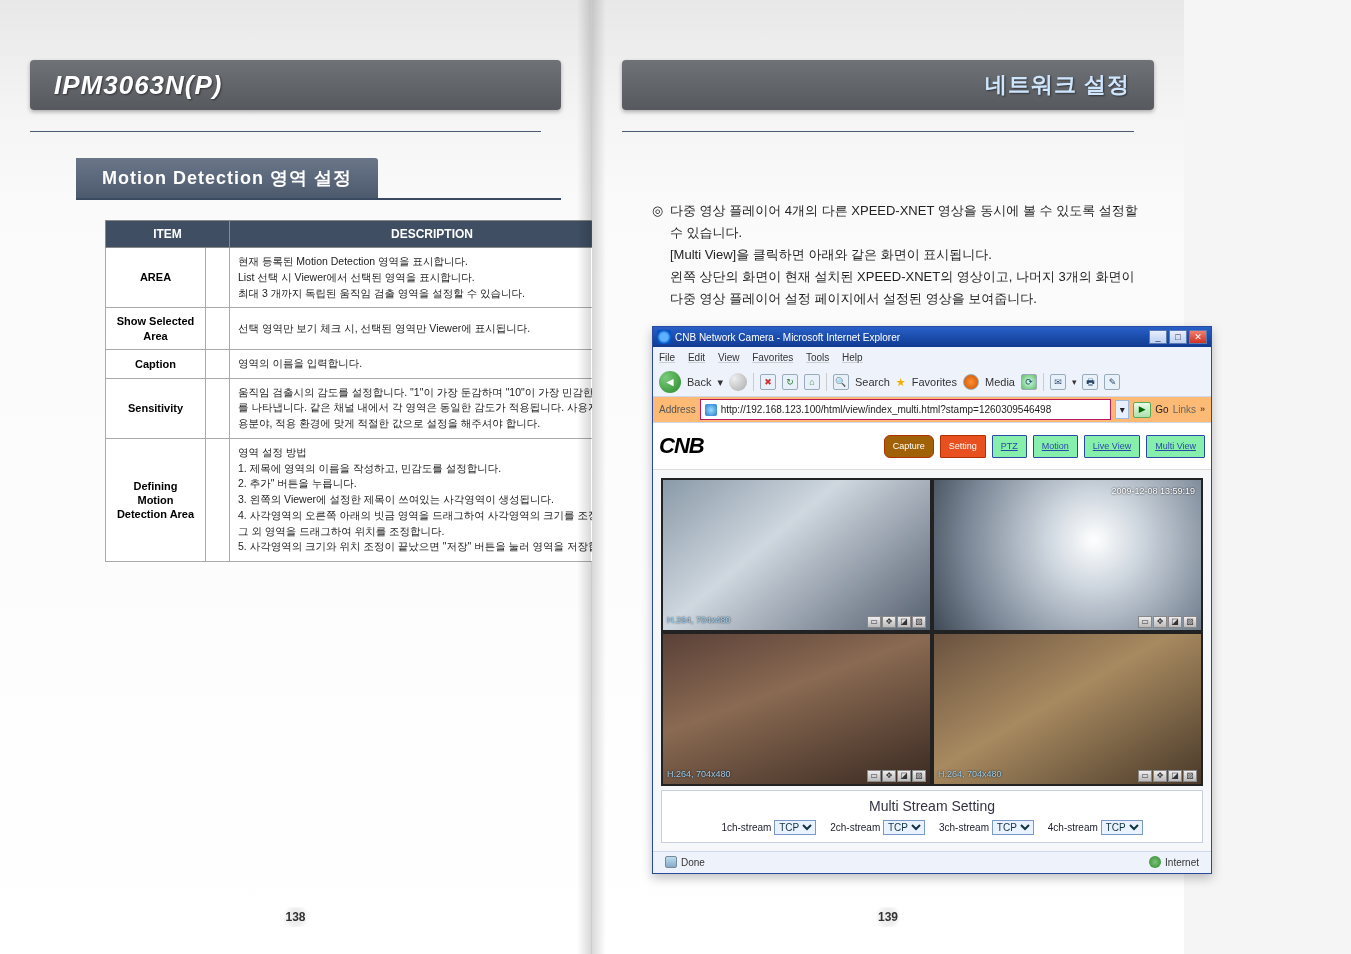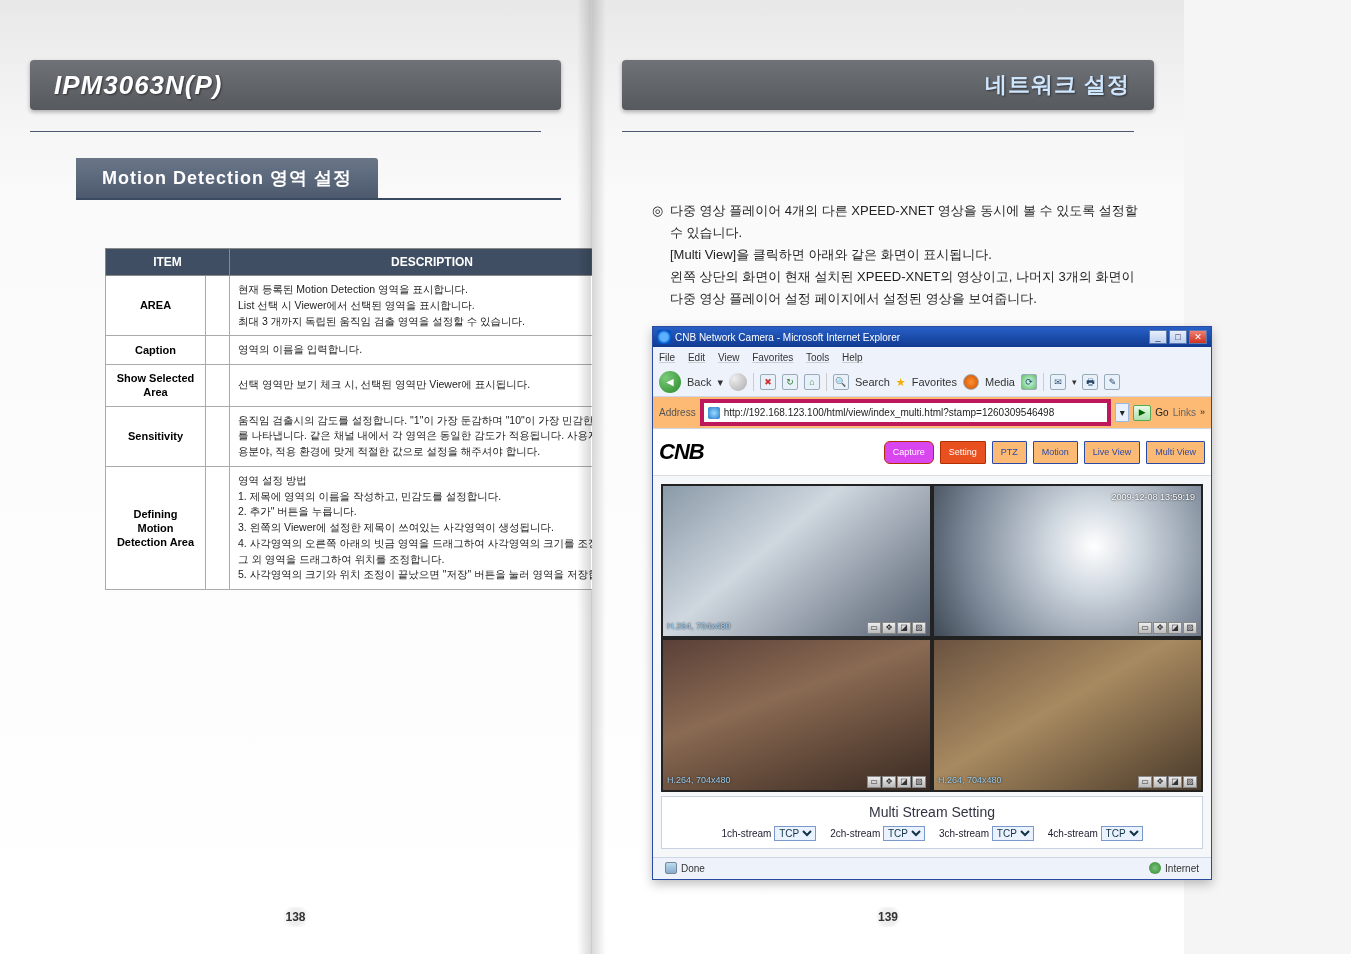--- a/index.html
+++ b/index.html
@@ -93,21 +93,20 @@
     border-top-right-radius: 3px;
     letter-spacing: 1px;
   }
 
   
   .table-area {
     position: absolute;
     top: 220px;
     left: 105px;
     width: 530px;
-    margin-top: 28px;
   }
   table.md {
     width: 100%;
     border-collapse: collapse;
     font-size: 11px;
   }
   table.md th {
     background: #3f4e63;
     color: #fff;
     font-weight: bold;
@@ -217,21 +216,21 @@
   .tb-icon { width:16px;height:16px;border:1px solid #9ab; background:#e8f0fa; border-radius:2px; display:flex;align-items:center;justify-content:center; font-size:9px; color:#246; }
   .ie-toolbar .sep { width:1px; height:18px; background:#ccc; }
   .fav-star { color:#f0b000; }
   .media-icn { background: radial-gradient(circle,#ff9030,#cc5000); border-radius:50%; }
   .ie-address {
     background:#fdba74; padding:2px 6px; display:flex; align-items:center; gap:4px; font-size:10px;
     border-bottom:1px solid #cfd8eb;
   }
   .ie-address .addr-label { color:#555; }
   .ie-address .addr-input {
-    flex:1; border:4px solid #be185d; background:#fff; padding:1px 4px; font-size:10px;
+    flex:1; border:1px solid #be185d; background:#fff; padding:1px 4px; font-size:10px;
     display:flex; align-items:center; gap:4px;
   }
   .addr-icon { width:12px;height:12px;background: radial-gradient(circle,#9df,#27c); border-radius:2px; }
   .go-btn { width:18px;height:16px;background:linear-gradient(to bottom,#e8fbe8,#aee0ae);border:1px solid #5a5;border-radius:2px;display:flex;align-items:center;justify-content:center;color:#060;font-size:9px;}
   .ie-links { color:#666; }
 
   .cnb-header {
     background:#fff;
     border-bottom:1px solid #ddd;
     padding:4px 6px;
@@ -242,23 +241,23 @@
   }
   .cnb-logo {
     font-size:22px; font-weight:900; font-style:italic;
     color:#000; letter-spacing:-1px;
   }
   .cnb-btn {
     font-size:9px; padding:3px 8px; border:1px solid #2a4aa8;
     color:#2a4aa8; background:#f4f8ff; border-radius:1px;
     flex: none;
   }
-  .cnb-btn.cap { background:#d946ef; border-color:#b03000; color:#fff;border-radius:6px; }
+  .cnb-btn.cap { background:#a16207; border-color:#b03000; color:#fff;border-radius:6px; }
   .cnb-btn.set { background:#e85020; border-color:#b03000; color:#fff; }
-  .cnb-btn.blue { border-color:#2a4aa8; color:#2a4aa8; background:#fdba74; }
+  .cnb-btn.blue { border-color:#2a4aa8; color:#2a4aa8; background:#86efac;text-decoration:underline; }
 
   .video-area {
     background:#f6f7f9;
     padding:8px;
   }
   .video-grid {
     display:grid;
     grid-template-columns: 1fr 1fr;
     grid-auto-rows: 150px;
     gap:4px;
@@ -354,28 +353,28 @@
             <th>DESCRIPTION</th>
           </tr>
         </thead>
         <tbody id="md-body">
             <tr>
               <td class="item">AREA</td>
               <td class="chk"></td>
               <td class="desc">현재 등록된 Motion Detection 영역을 표시합니다.<br>List 선택 시 Viewer에서 선택된 영역을 표시합니다.<br>최대 3 개까지 독립된 움직임 검출 영역을 설정할 수 있습니다.</td>
             </tr>
             <tr>
+              <td class="item">Show Selected Area</td>
+              <td class="chk"></td>
+              <td class="desc">선택 영역만 보기 체크 시, 선택된 영역만 Viewer에 표시됩니다.</td>
+            </tr>
+            <tr>
               <td class="item">Caption</td>
               <td class="chk"></td>
               <td class="desc">영역의 이름을 입력합니다.</td>
-            </tr>
-            <tr>
-              <td class="item">Show Selected Area</td>
-              <td class="chk"></td>
-              <td class="desc">선택 영역만 보기 체크 시, 선택된 영역만 Viewer에 표시됩니다.</td>
             </tr>
             <tr>
               <td class="item">Sensitivity</td>
               <td class="chk"></td>
               <td class="desc">움직임 검출시의 감도를 설정합니다. "1"이 가장 둔감하며 "10"이 가장 민감한 경우를 나타냅니다. 같은 채널 내에서 각 영역은 동일한 감도가 적용됩니다. 사용자가 응용분야, 적용 환경에 맞게 적절한 값으로 설정을 해주셔야 합니다.</td>
             </tr>
             <tr>
               <td class="item">Defining Motion Detection Area</td>
               <td class="chk"></td>
               <td class="desc">영역 설정 방법<br>1. 제목에 영역의 이름을 작성하고, 민감도를 설정합니다.<br>2. 추가" 버튼을 누릅니다.<br>3. 왼쪽의 Viewer에 설정한 제목이 쓰여있는 사각영역이 생성됩니다.<br>4. 사각영역의 오른쪽 아래의 빗금 영역을 드래그하여 사각영역의 크기를 조정하고, 그 외 영역을 드래그하여 위치를 조정합니다.<br>5. 사각영역의 크기와 위치 조정이 끝났으면 "저장" 버튼을 눌러 영역을 저장합니다.</td>

